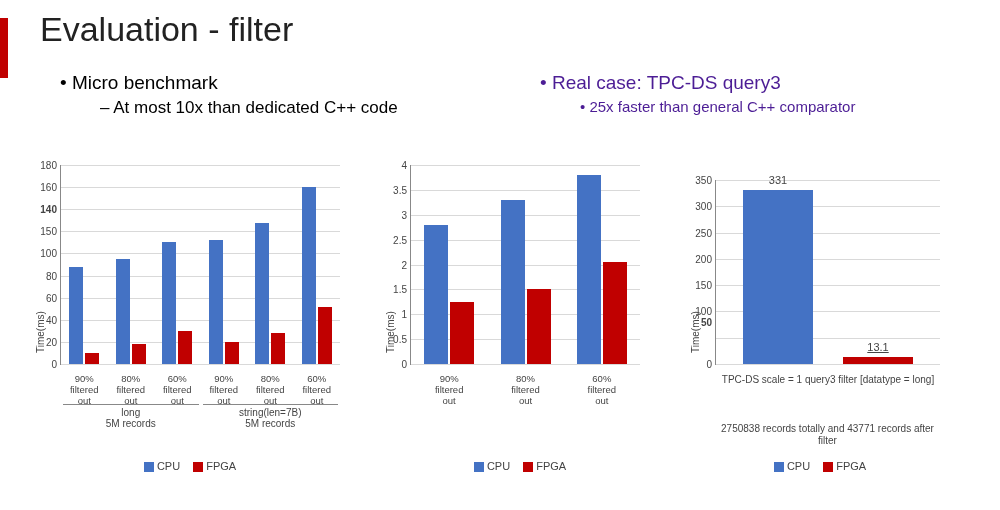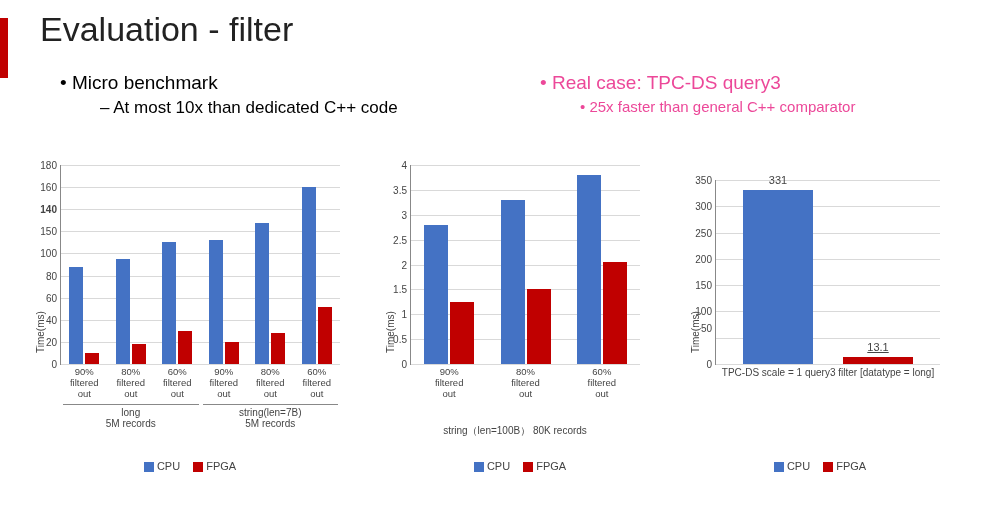--- a/index.html
+++ b/index.html
@@ -37,21 +37,21 @@
   }
   .bul-left .sub {
     margin-left: 40px;
     font-size: 17px;
     margin-top: 4px;
   }
   .bul-right {
     position: absolute;
     left: 540px;
     font-size: 19px;
-    color: #ec4899;
+    color: #4c1d95;
   }
   .bul-right .sub {
     margin-left: 40px;
     font-size: 15px;
     margin-top: 4px;
   }
   .charts {
     position: absolute;
     top: 160px;
     left: 20px;
@@ -97,21 +97,21 @@
   .bar { display: inline-block; }
   .cpu { background: #4472c4; }
   .fpga { background: #c00000; }
   .xcat {
     position: absolute;
     top: 100%;
     font-size: 9.5px;
     color: #444;
     text-align: center;
     line-height: 1.15;
-    padding-top: 3px;
+    padding-top: 10px;
   }
   .xgroup {
     position: absolute;
     font-size: 10px;
     color: #444;
     text-align: center;
     border-top: 1px solid #888;
     padding-top: 2px;
   }
   .legend {
@@ -255,54 +255,53 @@
         <div class="bar fpga" style="position: absolute; left: 115.5px; bottom: 0px; width: 24px; height: 74.625px;"></div>
         <div class="xcat" style="left: 76.3333px; width: 76.3333px; white-space: pre-line;">80%
 filtered
 out</div>
         <div class="bar cpu" style="position: absolute; left: 165.833px; bottom: 0px; width: 24px; height: 189.05px;"></div>
         <div class="bar fpga" style="position: absolute; left: 191.833px; bottom: 0px; width: 24px; height: 101.987px;"></div>
         <div class="xcat" style="left: 152.667px; width: 76.3333px; white-space: pre-line;">60%
 filtered
 out</div>
       </div>
-    <div class="subtitle" style="top:265px;">
-      <span>string（len=100B）
-80K records</span>
-    </div>
     <div class="legend" style="top:300px;">
       <span class="sw cpu"></span><span>CPU</span>
       <span class="sw fpga"></span><span>FPGA</span>
     </div>
   </div>
 
   <div class="chart chart3">
     <div class="plot" id="plot3" style="left:45px;top:20px;width:225px;height:185px;">
       <div class="ylabel">Time(ms)</div>
     <div class="grid" style="top: 184px;"></div>
         <div class="ytick" style="bottom: 0px;">0</div>
         <div class="grid" style="top: 157.714px;"></div>
-        <div class="ytick" style="bottom: 36px;">50</div>
+        <div class="ytick" style="bottom: 42px; font-weight: bold;">50</div>
         <div class="grid" style="top: 131.429px;"></div>
         <div class="ytick" style="bottom: 52.5714px;">100</div>
         <div class="grid" style="top: 105.143px;"></div>
         <div class="ytick" style="bottom: 78.8571px;">150</div>
         <div class="grid" style="top: 78.8571px;"></div>
         <div class="ytick" style="bottom: 105.143px;">200</div>
         <div class="grid" style="top: 52.5714px;"></div>
         <div class="ytick" style="bottom: 131.429px;">250</div>
         <div class="grid" style="top: 26.2857px;"></div>
         <div class="ytick" style="bottom: 157.714px;">300</div>
         <div class="grid" style="top: 0px;"></div>
         <div class="ytick" style="bottom: 184px;">350</div>
         <div class="bar cpu" style="position: absolute; left: 27px; bottom: 0px; width: 70px; height: 174.011px;"></div>
         <div class="bar fpga" style="position: absolute; left: 127px; bottom: 0px; width: 70px; height: 6.88686px;"></div>
         <div class="dlabel" style="left: 62px; bottom: 178.011px;">331</div>
         <div class="dlabel" style="left: 162px; bottom: 10.8869px; text-decoration: underline;">13.1</div>
         <div class="xcat" style="left: 0px; width: 224px; font-size: 10px;">TPC-DS scale = 1 query3 filter [datatype = long]</div>
       </div>
+    <div class="subtitle" style="top:263px;left:45px;width:225px;">
+      <span>2750838 records totally and 43771 records after filter</span>
+    </div>
     <div class="legend" style="top:300px;">
       <span class="sw cpu"></span><span>CPU</span>
       <span class="sw fpga"></span><span>FPGA</span>
     </div>
   </div>
 
 </div>
 
 </body></html>

